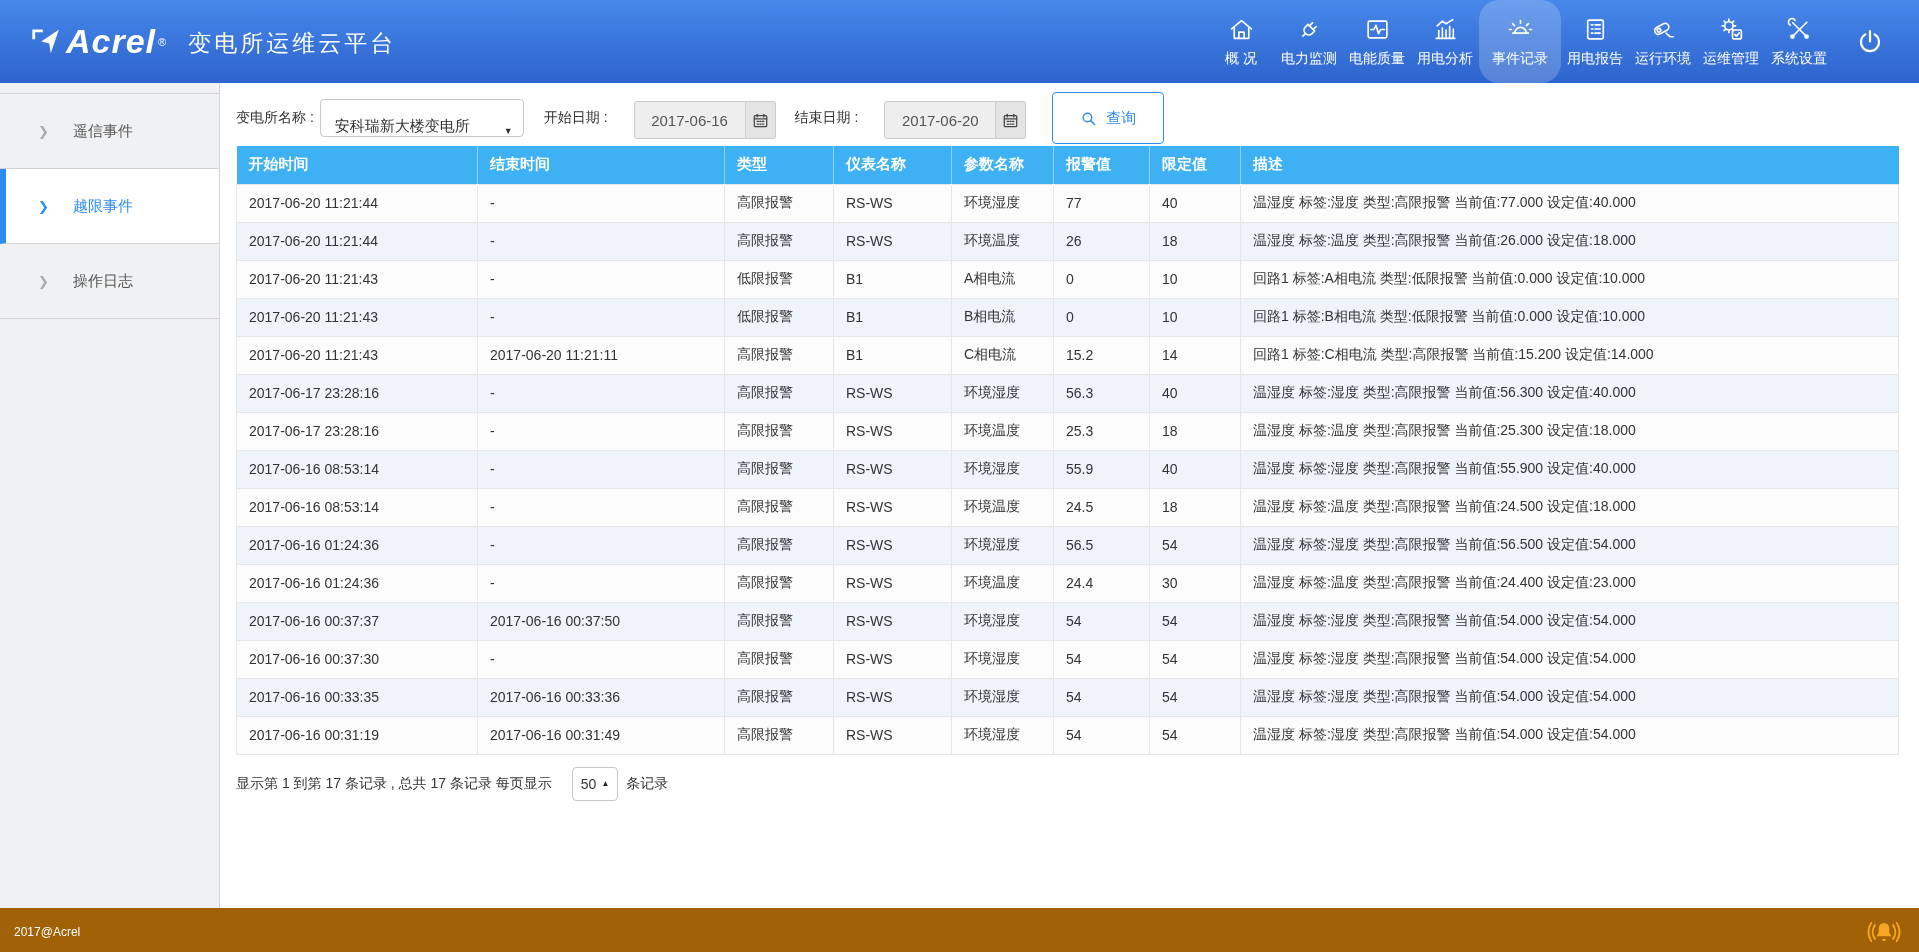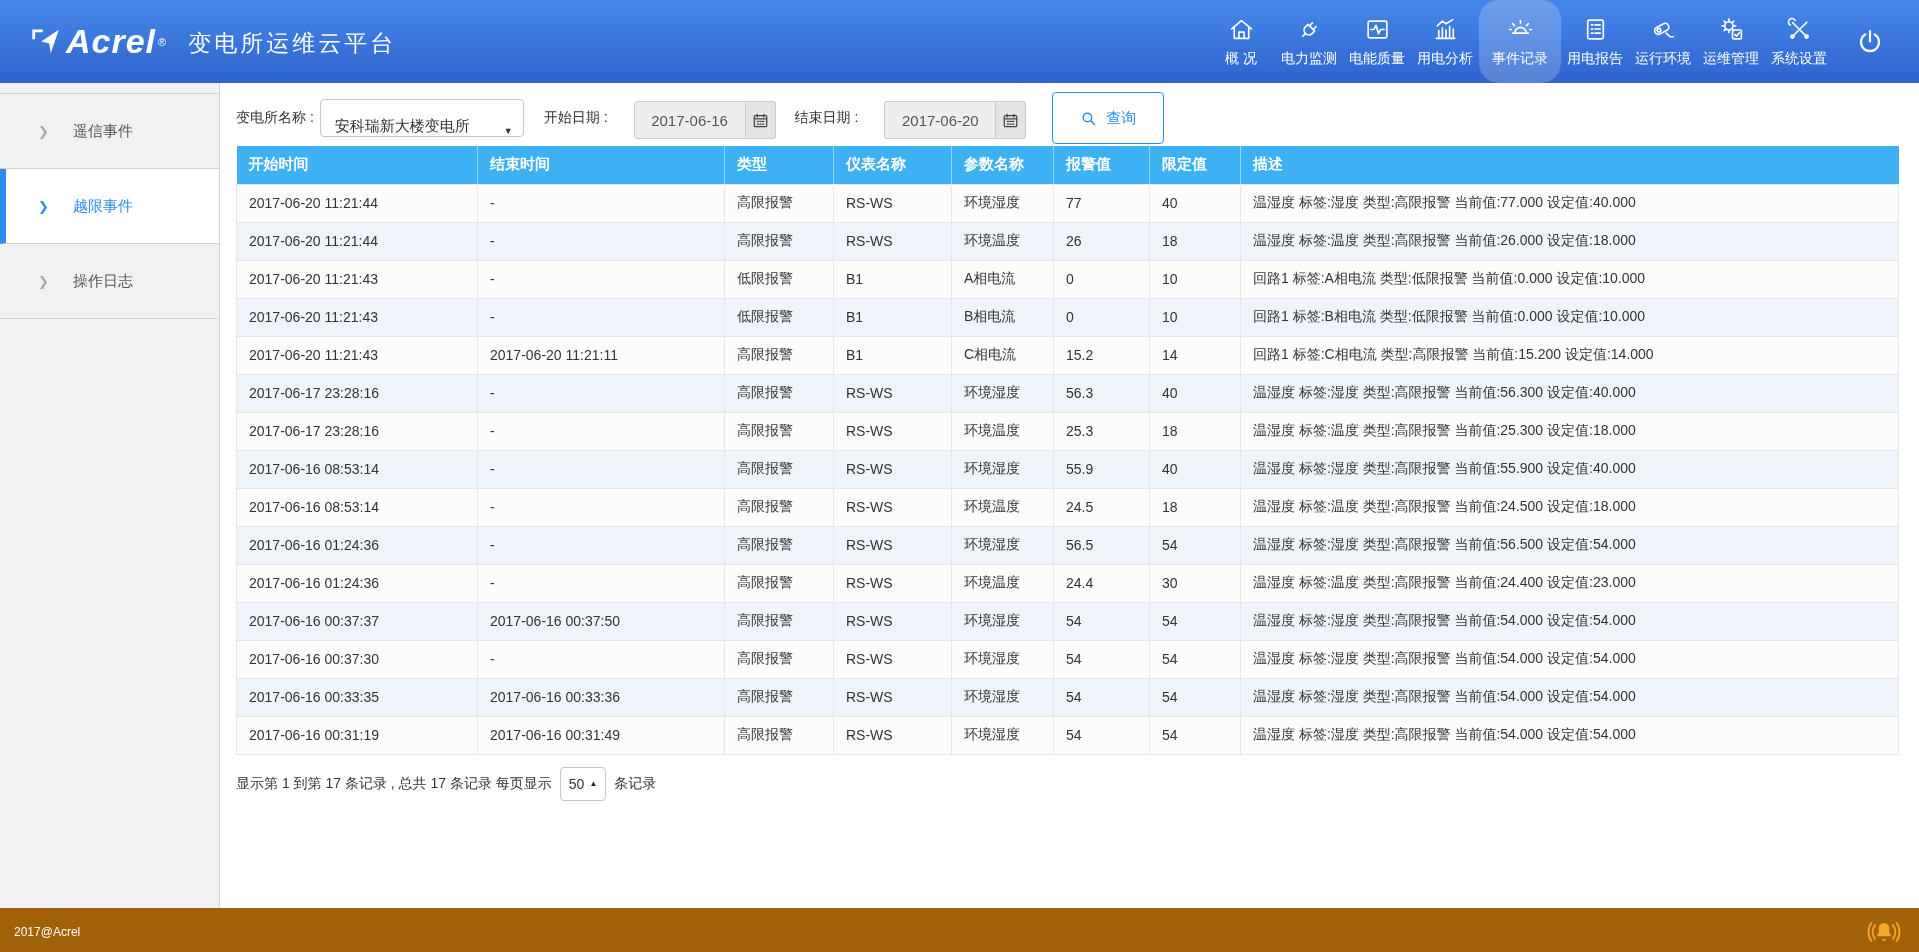--- a/index.html
+++ b/index.html
@@ -65,21 +65,21 @@
   thead th:last-child { border-right:none; }
   tbody td { height:38px; padding:0 12px; font-size:14px; color:#333;
              border:1px solid #e6e6e6; white-space:nowrap; overflow:hidden; }
   tbody tr:nth-child(odd)  { background:#fcfcfc; }
   tbody tr:nth-child(even) { background:#eff3fa; }
   table { border-bottom:1px solid #ddd; }
 
   
   .pagination { display:flex; align-items:center; margin-top:12px; font-size:14px; color:#333; gap:8px; }
   .pagesize { min-width:44px; height:34px; border:1px solid #c8c8c8; border-radius:4px; background:#fff;
-              display:flex; align-items:center; justify-content:center; gap:5px; padding:0 8px; cursor:pointer; }
+              display:flex; align-items:center; justify-content:center; gap:5px; padding:0 8px; cursor:pointer;margin-left:12px; }
   .pagesize .caret-up { font-size:8px; color:#222; }
 
   
   .footer { height:48px; background:#a16207; display:flex; align-items:center;
             justify-content:space-between; padding:0 18px 0 14px; color:#fff; }
   .copyright { font-size:12px; }
   .bell { cursor:pointer; }
   .bell svg { width:34px; height:28px; display:block; }
 </style>
 </head>

